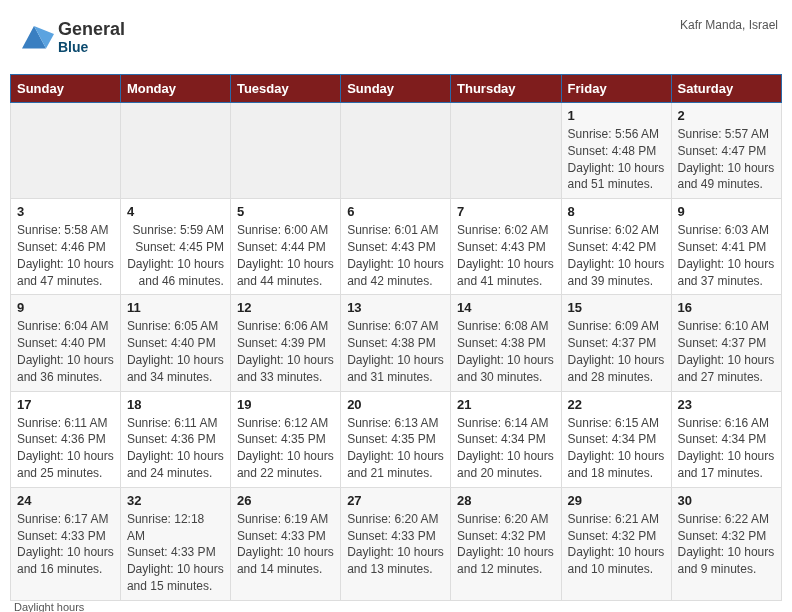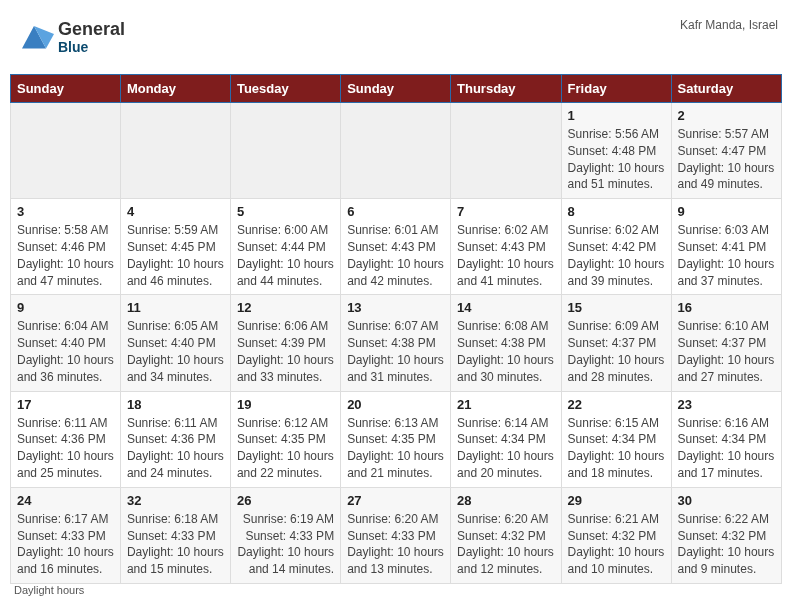--- a/index.html
+++ b/index.html
@@ -161,21 +161,21 @@
       <tr>
         <td>
           <div class="day-number">3</div>
           <div class="day-info" style="white-space: pre-line;">Sunrise: 5:58 AM
 Sunset: 4:46 PM
 Daylight: 10 hours
 and 47 minutes.</div>
         </td>
         <td>
           <div class="day-number">4</div>
-          <div class="day-info" style="white-space: pre-line;">Sunrise: 5:59 AM
+          <div class="day-info" style="white-space: pre-line; text-align: right;">Sunrise: 5:59 AM
 Sunset: 4:45 PM
 Daylight: 10 hours
 and 46 minutes.</div>
         </td>
         <td>
           <div class="day-number">5</div>
           <div class="day-info" style="white-space: pre-line;">Sunrise: 6:00 AM
 Sunset: 4:44 PM
 Daylight: 10 hours
 and 44 minutes.</div>
@@ -314,28 +314,28 @@
       <tr>
         <td>
           <div class="day-number">24</div>
           <div class="day-info" style="white-space: pre-line;">Sunrise: 6:17 AM
 Sunset: 4:33 PM
 Daylight: 10 hours
 and 16 minutes.</div>
         </td>
         <td>
           <div class="day-number">32</div>
-          <div class="day-info" style="white-space: pre-line;">Sunrise: 6:18 AM
+          <div class="day-info" style="white-space: pre-line;">Sunrise: 12:18 AM
 Sunset: 4:33 PM
 Daylight: 10 hours
 and 15 minutes.</div>
         </td>
         <td>
           <div class="day-number">26</div>
-          <div class="day-info" style="white-space: pre-line; text-align: right;">Sunrise: 6:19 AM
+          <div class="day-info" style="white-space: pre-line;">Sunrise: 6:19 AM
 Sunset: 4:33 PM
 Daylight: 10 hours
 and 14 minutes.</div>
         </td>
         <td>
           <div class="day-number">27</div>
           <div class="day-info" style="white-space: pre-line;">Sunrise: 6:20 AM
 Sunset: 4:33 PM
 Daylight: 10 hours
 and 13 minutes.</div>

